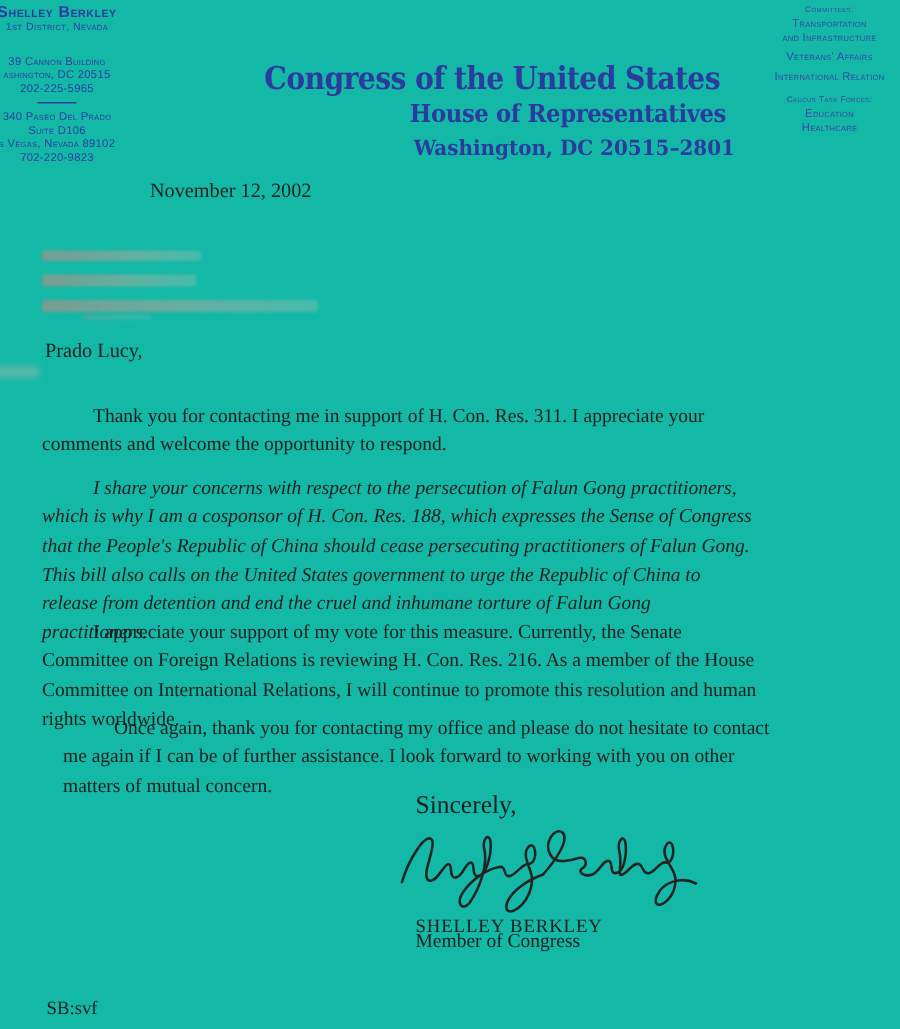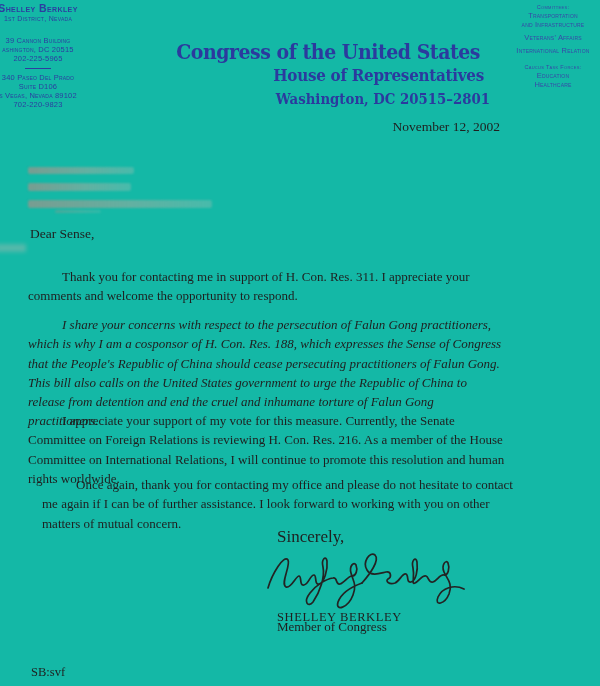--- a/index.html
+++ b/index.html
@@ -36,21 +36,21 @@
   .hright .gap9{margin-top:9px;}
   .hcenter{
     position:absolute;left:100px;top:40px;width:400px;
     text-align:right;color:#2b3a9e;
     font-family:"DejaVu Serif", serif;font-weight:bold;
   }
   .hcenter .t1{font-size:21px;letter-spacing:-.5px;transform:scaleX(.9);transform-origin:center;line-height:24px;}
   .hcenter .t2{font-size:16.5px;letter-spacing:-.3px;transform:scaleX(.92);transform-origin:center;margin-top:2px;line-height:20px;}
   .hcenter .t3{font-size:14px;transform:scaleX(.95);transform-origin:center;margin-top:5px;line-height:17px;}
   
-  .date{position:absolute;left:100px;top:119px;width:400px;text-align:right;font-size:13.5px;}
+  .date{position:absolute;left:100px;top:119px;width:400px;text-align:left;font-size:13.5px;}
   
   .redact{position:absolute;filter:blur(1.2px);border-radius:2px;
     background:linear-gradient(90deg, rgba(145,150,140,.8), rgba(165,170,158,.55) 55%, rgba(190,194,184,.3));}
   .r1{left:28px;top:167px;width:106px;height:7px;}
   .r2{left:28px;top:183px;width:103px;height:8px;}
   .r3{left:28px;top:200px;width:184px;height:8px;}
   .r3b{left:55px;top:210px;width:46px;height:3px;opacity:.55;}
   .edge-smudge{position:absolute;left:-4px;top:244px;width:30px;height:8px;filter:blur(2px);
     background:#b7bab2;opacity:.4;}
   
@@ -104,21 +104,21 @@
   </div>
 
   <div class="date">November 12, 2002</div>
 
   <div class="redact r1"></div>
   <div class="redact r2"></div>
   <div class="redact r3"></div>
   <div class="redact r3b"></div>
   <div class="edge-smudge"></div>
 
-  <div class="salutation">Dear Sense,</div>
+  <div class="salutation">Prado Lucy,</div>
   <p class="para p1">Thank you for contacting me in support of H. Con. Res. 311.  I appreciate your comments and welcome the opportunity to respond.</p>
   <p class="para p2">I share your concerns with respect to the persecution of Falun Gong practitioners, which is why I am a cosponsor of H. Con. Res. 188, which expresses the Sense of Congress that the People's Republic of China should cease persecuting practitioners of Falun Gong.  This bill also calls on the United States government to urge the Republic of China to release from detention and end the cruel and inhumane torture of Falun Gong practitioners.</p>
   <p class="para p3">I appreciate your support of my vote for this measure.  Currently, the Senate Committee on Foreign Relations is reviewing H. Con. Res. 216.  As a member of the House Committee on International Relations, I will continue to promote this resolution and human rights worldwide.</p>
   <p class="para p4">Once again, thank you for contacting my office and please do not hesitate to contact me again if I can be of further assistance.  I look forward to working with you on other matters of mutual concern.</p>
 
   <div class="closing">Sincerely,</div>
 
   <svg class="signature" width="220" height="78" viewBox="0 0 220 78" fill="none" aria-label="Shelley Berkley">
     <path d="M10 48 C14 34 26 14 30 20 C33 25 22 44 28 47 C33 49 38 36 41 36 C44 36 41 46 46 45 C51 44 52 35 56 35 C59 35 56 45 61 44 C66 43 70 30 69 21 C68 15 63 19 65 27 C67 37 62 52 55 62 C50 68 45 62 52 53 C58 45 68 39 75 38 C80 37 77 45 82 44 C86 43 90 36 94 36 C98 36 100 30 98 25 C96 21 91 26 93 33 C95 41 99 44 95 55 C90 68 77 72 80 62 C83 54 93 47 104 43" stroke="#232323" stroke-width="1.7" stroke-linecap="round"></path>
     <path d="M104 43 C112 34 122 20 117 15 C112 11 104 22 109 30 C113 37 123 33 128 32 C133 31 134 37 130 39 C127 41 131 45 137 43 C142 41 144 33 148 34 C151 35 148 43 153 42 C158 41 160 30 159 22 C158 16 153 20 155 28 C157 38 153 45 157 43 C161 41 164 35 168 36 C171 37 170 43 175 42 C179 41 182 34 186 35 C190 36 192 28 190 23 C188 19 183 25 186 32 C189 39 195 43 191 54 C187 64 176 67 180 57 C184 48 196 44 206 49" stroke="#232323" stroke-width="1.7" stroke-linecap="round"></path>

